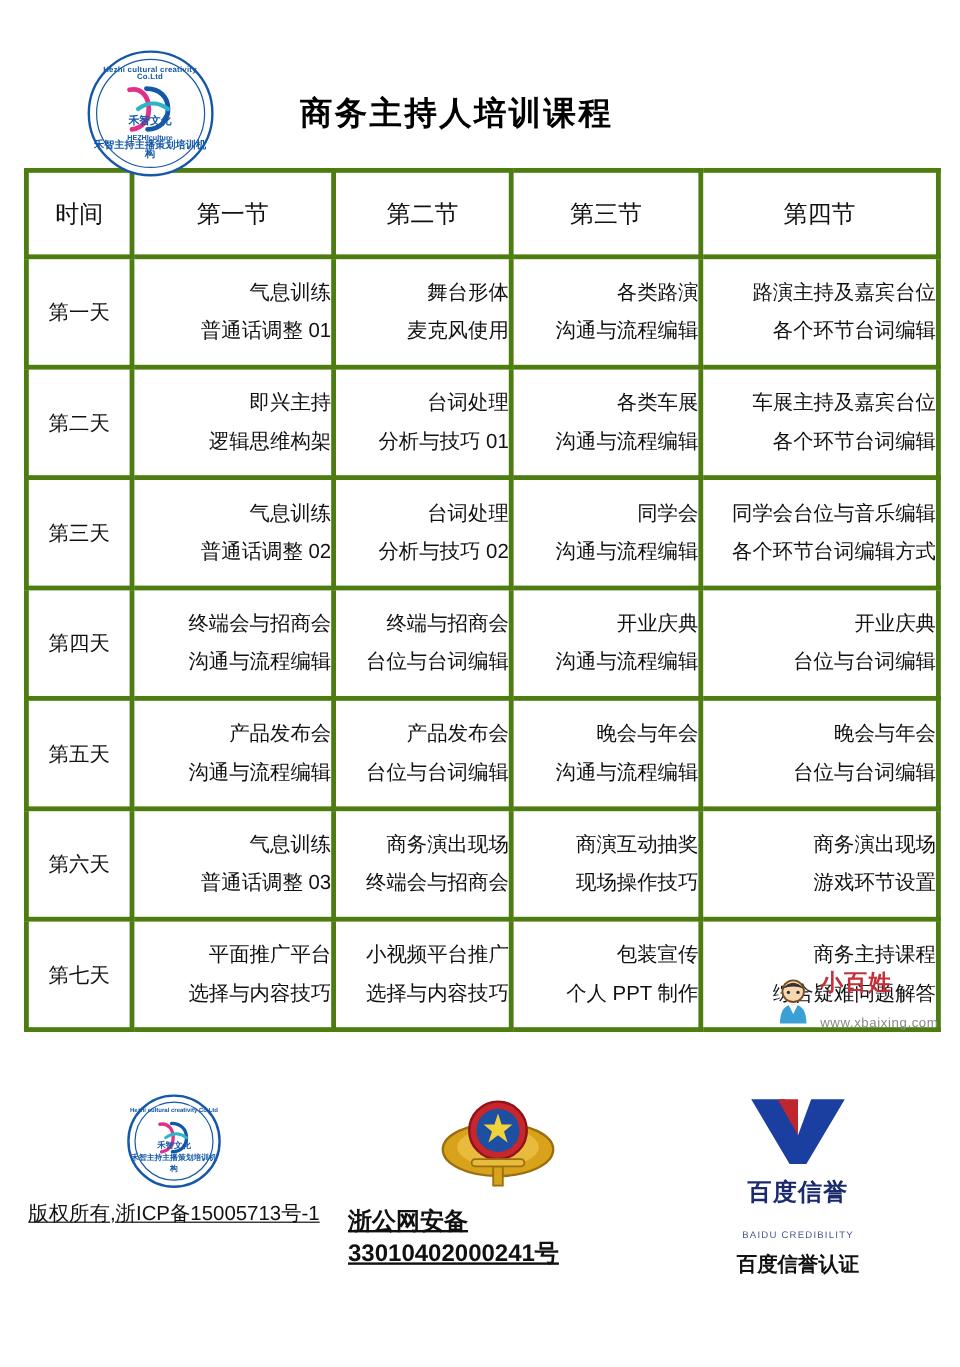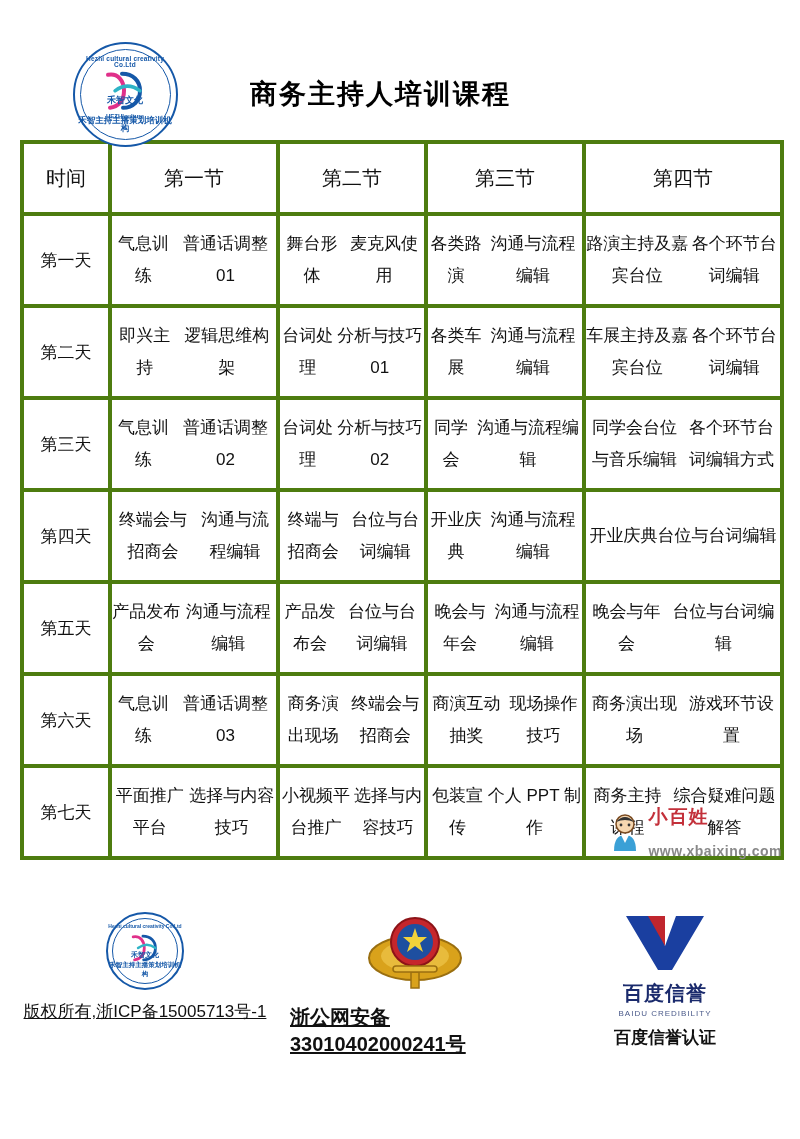--- a/index.html
+++ b/index.html
@@ -134,23 +134,23 @@
     height: 88px;
   }
   col.c0 { width: 88px; }
   col.c1 { width: 168px; }
   col.c2 { width: 148px; }
   col.c3 { width: 158px; }
   col.c4 { width: 198px; }
 
   .cell-lines {
     display: flex;
-    flex-direction: row;
+    flex-direction: column;
     justify-content: center;
-    align-items: flex-start;
+    align-items: flex-end;
     line-height: 1.9;
   }
   .daycell {
     font-size: 17px;
     margin-left: 12px;
   }
 
   
   .footer {
     position: absolute;
@@ -231,21 +231,21 @@
   .baidu-name {
     font-size: 20px;
     font-weight: bold;
     color: #1a2a6c;
     letter-spacing: 1px;
   }
   .baidu-sub {
     font-size: 8px;
     color: #4a5a8a;
     letter-spacing: 1px;
-    margin-top: 2px;
+    margin-top: 18px;
     margin-bottom: 8px;
   }
   .baidu-cert {
     font-size: 17px;
     font-weight: bold;
     color: #111111;
   }
 
   
   .watermark {
@@ -266,24 +266,23 @@
     line-height: 1.1;
     gap: 16px;
   }
   .wm-title {
     font-size: 19px;
     font-weight: bold;
     color: #c3303a;
     letter-spacing: 1px;
   }
   .wm-url {
-    font-size: 14px;
+    font-size: 11px;
     color: #888888;
     letter-spacing: .5px;
-    font-weight: bold;
   }
 </style>
 </head>
 <body>
 
 <div class="page">
 
   <div class="header">
     <div class="logo-wrap">
       <div class="seal">

